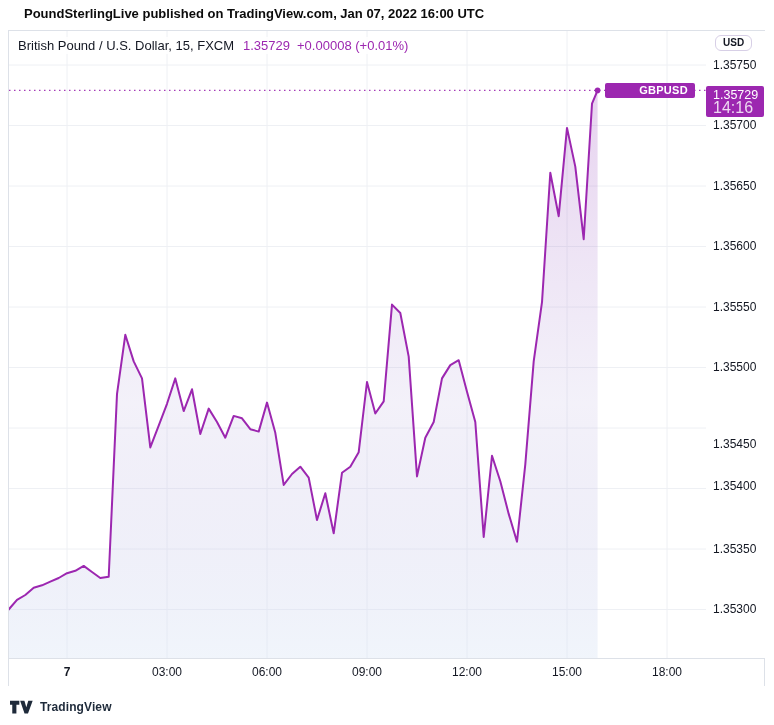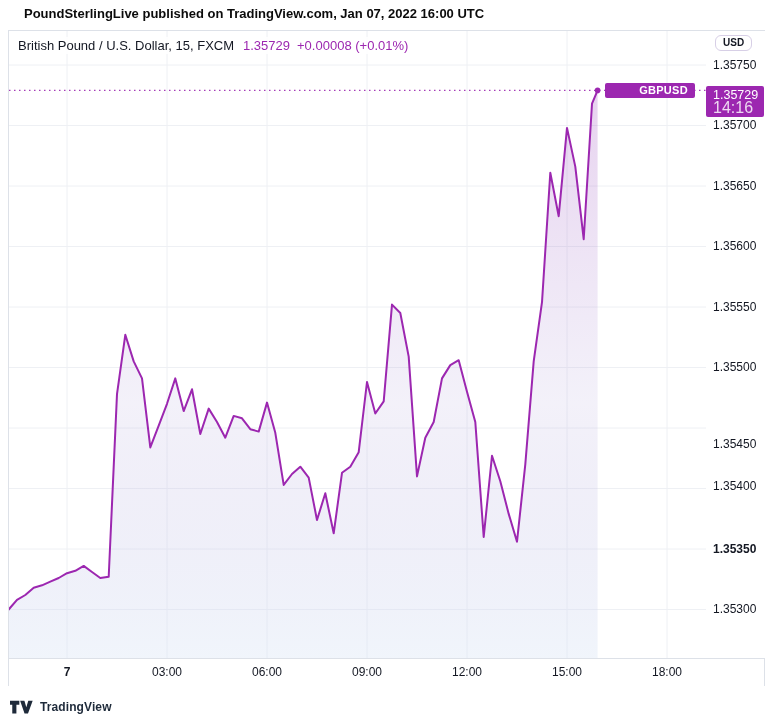--- a/index.html
+++ b/index.html
@@ -97,21 +97,21 @@
       <div class="usd-button">USD</div>
       <div id="price-ticks">
           <div class="price-tick" style="top: 26.5px;">1.35750</div>
           <div class="price-tick" style="top: 87px;">1.35700</div>
           <div class="price-tick" style="top: 147.5px;">1.35650</div>
           <div class="price-tick" style="top: 208px;">1.35600</div>
           <div class="price-tick" style="top: 268.5px;">1.35550</div>
           <div class="price-tick" style="top: 329px;">1.35500</div>
           <div class="price-tick" style="top: 406px;">1.35450</div>
           <div class="price-tick" style="top: 448px;">1.35400</div>
-          <div class="price-tick" style="top: 510.5px; font-weight: bold;">1.35350</div>
+          <div class="price-tick" style="top: 510.5px;">1.35350</div>
           <div class="price-tick" style="top: 571px;">1.35300</div>
         </div>
       <div class="price-badge" style="top: 54.9px;">
         <div class="price-badge-value">1.35729</div>
         <div class="price-badge-countdown">14:16</div>
       </div>
     </div>
 
     <div class="time-axis">
       <div id="time-labels">

